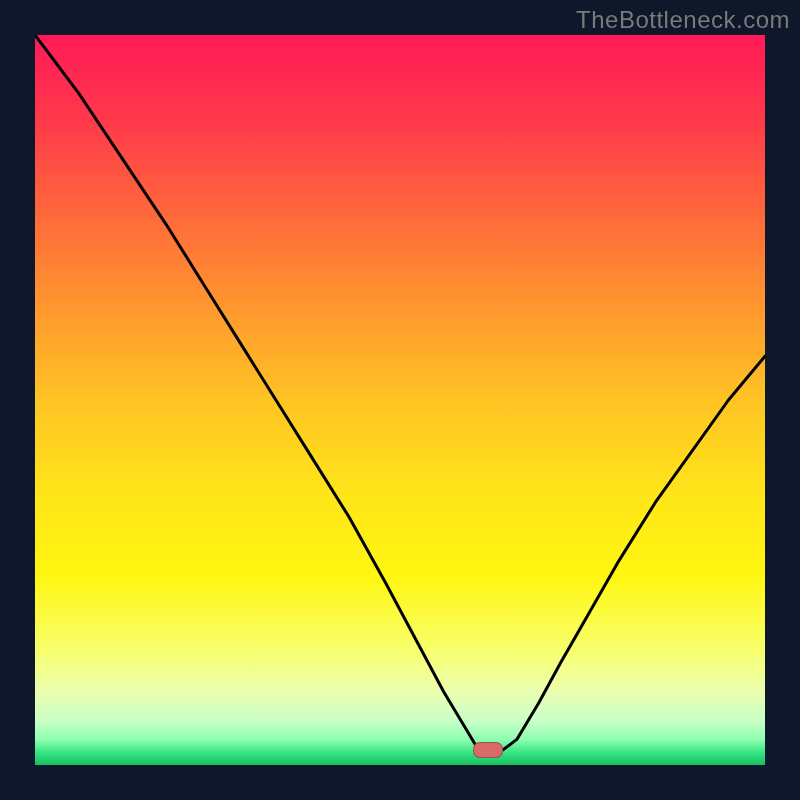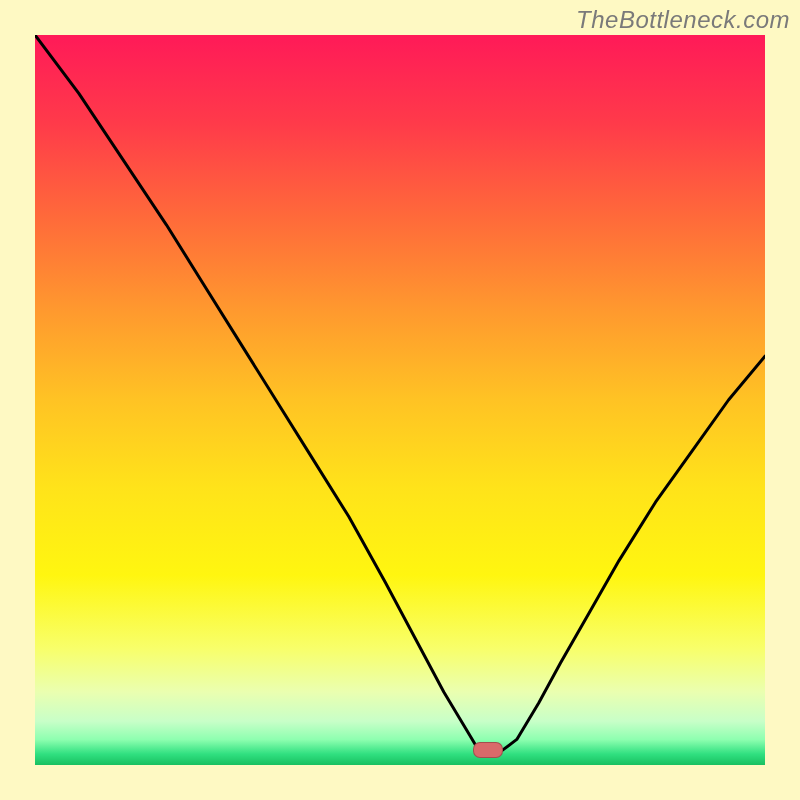--- a/index.html
+++ b/index.html
@@ -8,22 +8,21 @@
     width: 800px;
     height: 800px;
     background: #000;
     overflow: hidden;
     font-family: Arial, Helvetica, sans-serif;
   }
   .frame {
     position: relative;
     width: 800px;
     height: 800px;
-    background: #fef9c3;
-    font-style: italic;
+    background: #0f172a;
   }
   .plot {
     position: absolute;
     left: 35px;
     top: 35px;
     width: 730px;
     height: 730px;
   }
   .gradient-bg {
     position: absolute;

